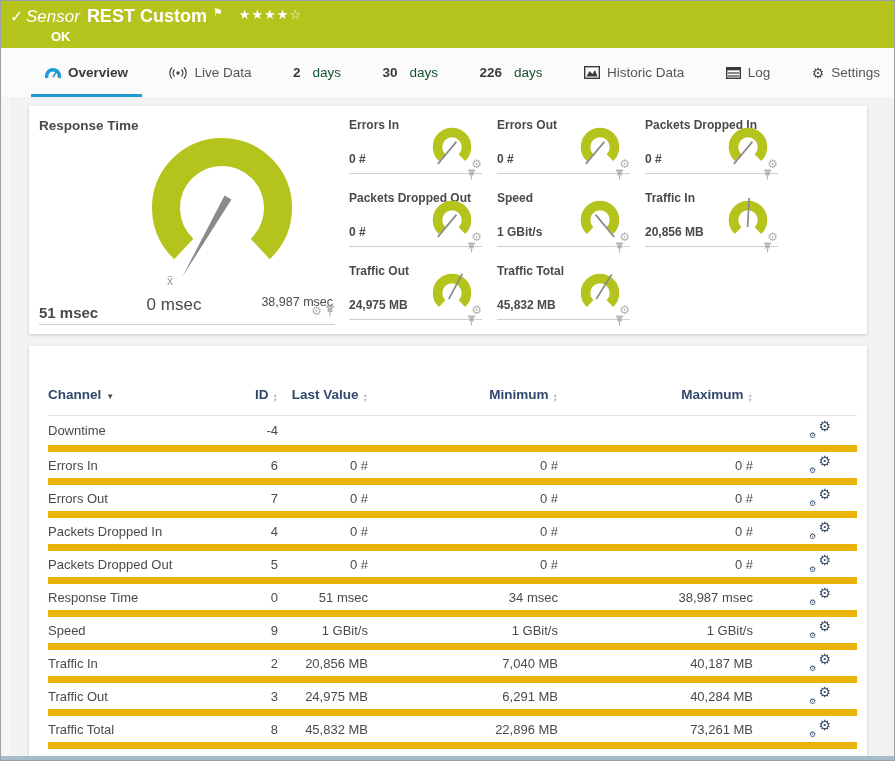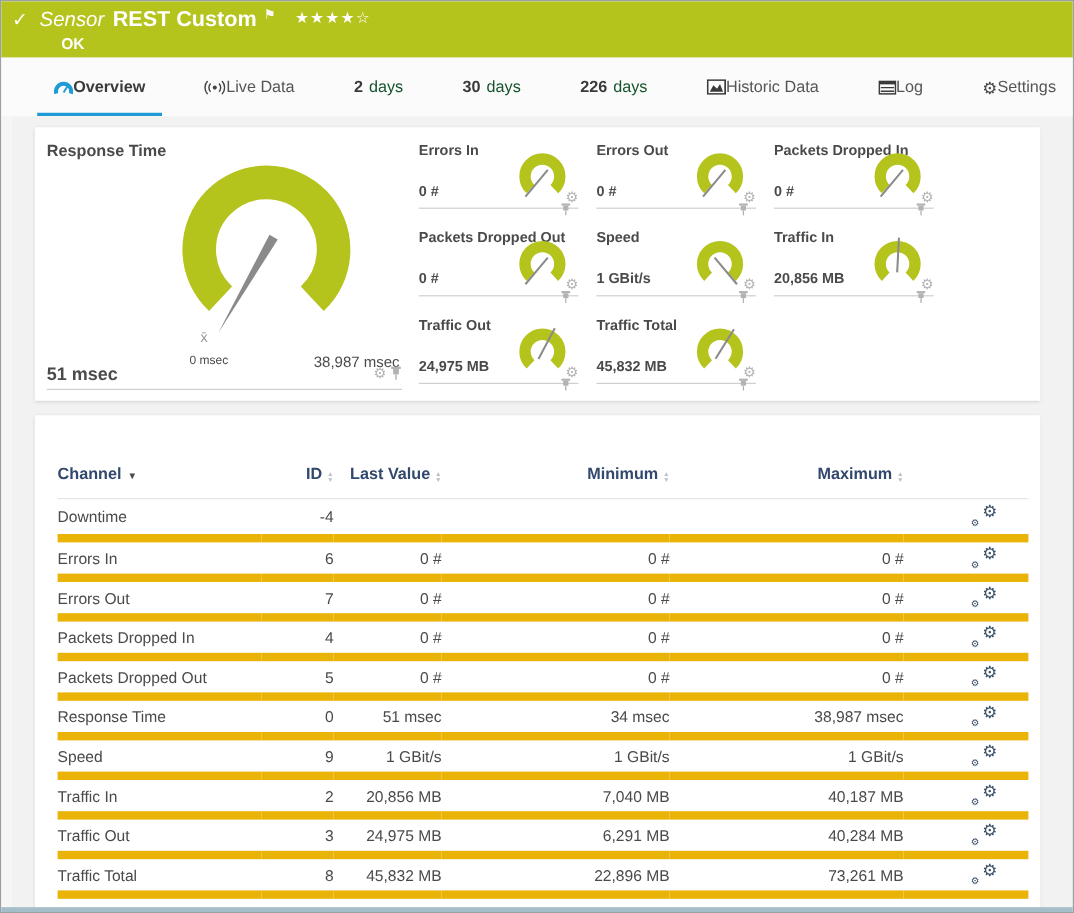--- a/index.html
+++ b/index.html
@@ -8,47 +8,47 @@
     position:relative;width:895px;height:761px;margin:0;
     background:#f2f2f2;border:1px solid #9aa0a4;overflow:hidden;
     font-family:"Liberation Sans","DejaVu Sans",sans-serif;
   }
   
   .sensor-header{
     position:absolute;left:0;top:0;width:100%;height:47px;
     background:#b5c31d;color:#fff;
   }
   .sh-check{position:absolute;left:9px;top:6px;font-size:16px;font-weight:bold;}
-  .sh-line1{position:absolute;left:32px;top:5px;white-space:nowrap;text-align:right;}
+  .sh-line1{position:absolute;left:25px;top:5px;white-space:nowrap;text-align:right;}
   .sh-type{font-style:italic;font-size:17px;font-weight:400;margin-right:7px;}
   .sh-title{font-size:18px;font-weight:bold;}
   .sh-flag{position:relative;top:-6px;margin-left:6px;font-size:11px;opacity:.95;}
   .sh-stars{position:relative;top:-3px;margin-left:16px;font-size:13px;letter-spacing:1px;}
   .sh-status{position:absolute;left:50px;top:28px;font-size:13px;font-weight:bold;}
   
   .tabbar{
     position:absolute;left:0;top:47px;width:100%;height:49px;background:#fbfbfb;
     display:flex;align-items:stretch;justify-content:space-between;
     padding-left:30px;font-size:13.5px;color:#555;
   }
-  .tab{display:flex;align-items:center;padding:0 14px;cursor:pointer;white-space:nowrap;}
+  .tab{display:flex;align-items:center;gap:7px;padding:0 14px;cursor:pointer;white-space:nowrap;}
   .tab.active{box-shadow:inset 0 -3px 0 #1e9ad6;color:#3a3a3a;font-weight:bold;}
   .tab .num{font-weight:bold;color:#3a3a3a;margin-right:5px;}
   .tab .word{color:#14532d;font-weight:normal;}
   .tab svg{display:block;}
   .gear-glyph{font-size:14px;color:#444;line-height:1;}
   
   .panel{position:absolute;background:#fff;box-shadow:0 1px 3px rgba(0,0,0,.18);}
   #gauges-panel{left:28px;top:105px;width:838px;height:228px;}
   #table-panel{left:28px;top:345px;width:838px;height:430px;}
   
   .main-gauge{position:absolute;left:0;top:0;width:320px;height:228px;}
   .mg-title{position:absolute;left:10px;top:12px;font-size:13.5px;font-weight:bold;color:#4a4a4a;}
   .mg-svg{position:absolute;left:98px;top:7px;}
-  .mg-min{position:absolute;left:110px;top:189px;width:70px;text-align:center;font-size:10px;color:#4a4a4a;}
+  .mg-min{position:absolute;left:110px;top:189px;width:70px;text-align:center;font-size:17px;color:#4a4a4a;}
   .mg-max{position:absolute;left:218px;top:189px;width:86px;text-align:right;font-size:12.5px;color:#4a4a4a;}
   .mg-value{position:absolute;left:10px;top:198px;font-size:15px;font-weight:bold;color:#4a4a4a;}
   .mg-icons{position:absolute;right:14px;top:199px;}
   .mg-border{position:absolute;left:10px;right:14px;top:218px;border-bottom:1px solid #cfcfcf;}
   .cell-icons{display:inline-flex;align-items:center;gap:3px;color:#b3b3b3;}
   .cell-icons .g{font-size:12px;line-height:1;}
   
   .small-grid{
     position:absolute;left:320px;top:5px;
     display:grid;grid-template-columns:repeat(3,133px);grid-auto-rows:63px;

